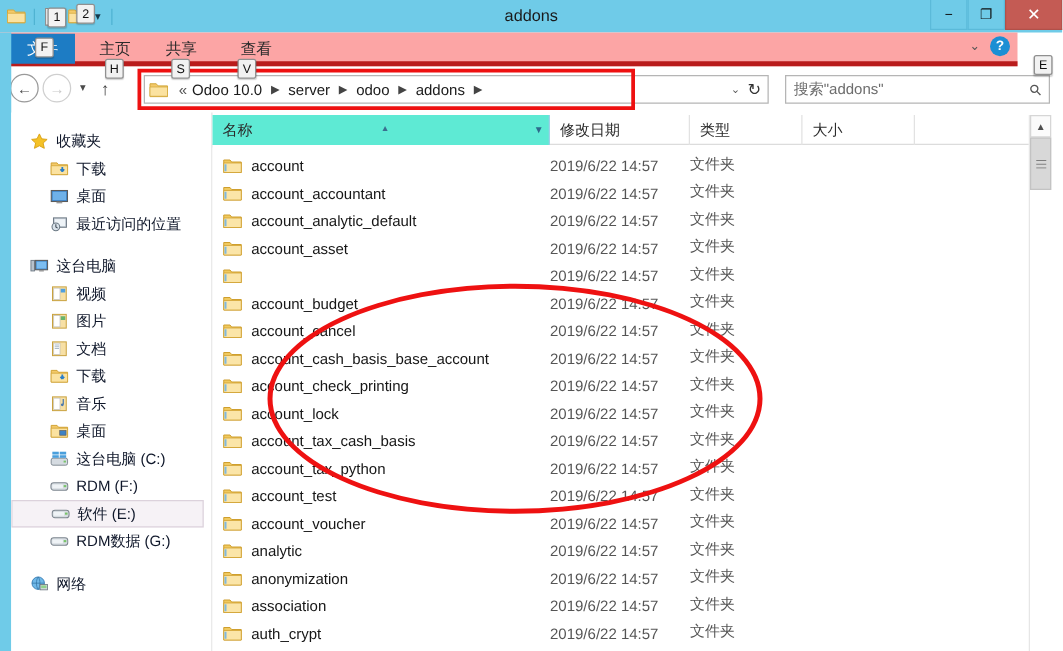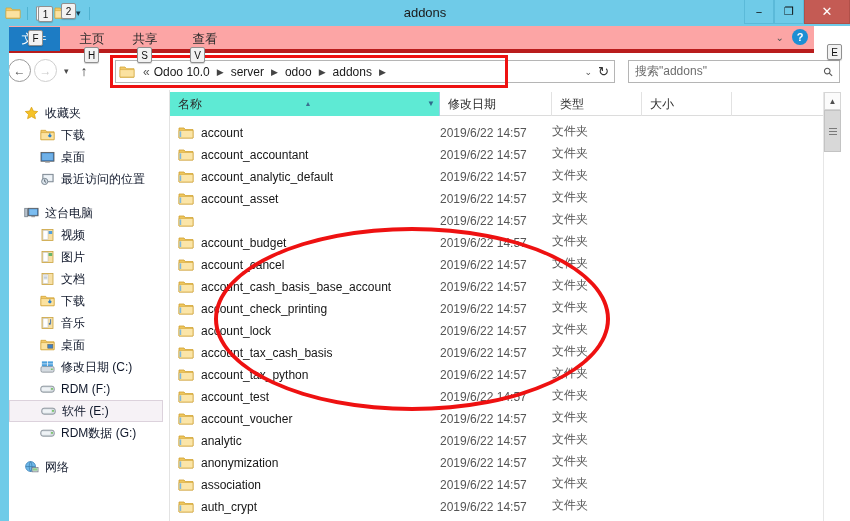--- a/index.html
+++ b/index.html
@@ -532,21 +532,21 @@
       <span class="side-ico">
         <svg width="15" height="14" viewBox="0 0 16 14">
           <rect x="1" y="6.5" width="14" height="6" rx="1.6" fill="#d5dbe1" stroke="#7d868f" stroke-width="0.8"></rect>
           <rect x="2" y="1" width="5.5" height="2.4" fill="#4a9fdc"></rect>
           <rect x="8.3" y="1" width="5.5" height="2.4" fill="#4a9fdc"></rect>
           <rect x="2" y="4" width="5.5" height="2.2" fill="#4a9fdc"></rect>
           <rect x="8.3" y="4" width="5.5" height="2.2" fill="#4a9fdc"></rect>
           <rect x="11.6" y="8.6" width="2" height="1.6" fill="#79c46a"></rect>
         </svg>
       </span>
-      <span>修改日期 (C:)</span>
+      <span>这台电脑 (C:)</span>
     </div>
 
     <div class="side-item child">
       <span class="side-ico">
         <svg width="15" height="12" viewBox="0 0 16 12">
           <rect x="0.8" y="3" width="14.4" height="6.4" rx="2.4" fill="#d7dde2" stroke="#7d868f" stroke-width="0.9"></rect>
           <rect x="2" y="4.4" width="9" height="3.4" rx="0.6" fill="#eff3f6"></rect>
           <rect x="11.7" y="5" width="2.2" height="1.8" fill="#79c46a"></rect>
         </svg>
       </span>

